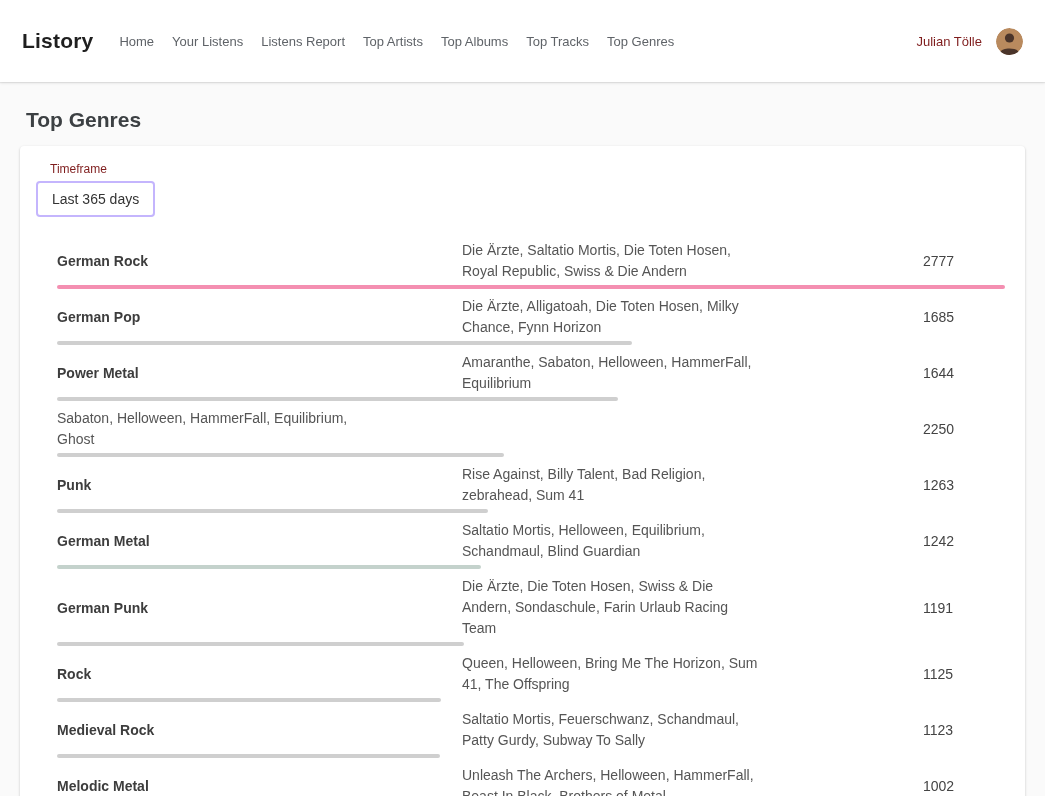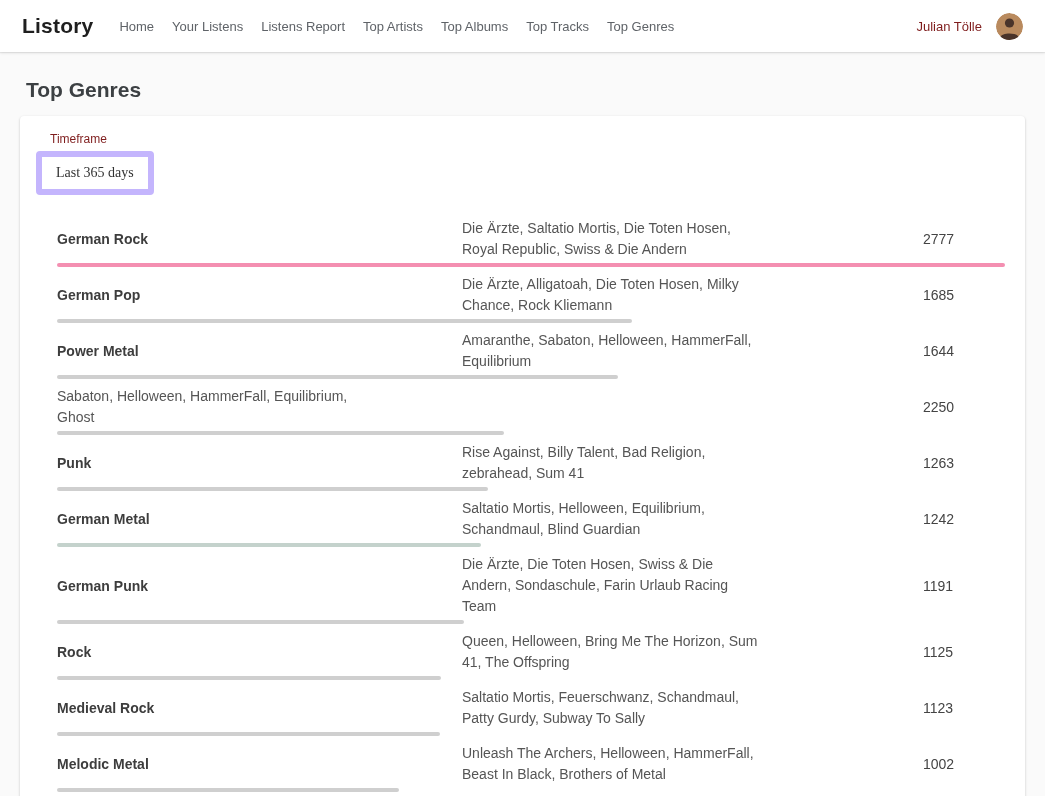--- a/index.html
+++ b/index.html
@@ -5,21 +5,21 @@
   * { box-sizing: border-box; margin: 0; padding: 0; }
   html, body {
     width: 1045px; height: 796px;
     overflow: hidden;
     background: #fafafa;
     font-family: "Liberation Sans", sans-serif;
     color: #3d3d3d;
   }
   
   .appbar {
-    height: 52px;
+    height: 82px;
     background: #ffffff;
     display: flex;
     align-items: center;
     padding: 0 22px;
     box-shadow: 0 1px 3px rgba(0,0,0,0.10), 0 1px 1px rgba(0,0,0,0.06);
     position: relative;
     z-index: 2;
   }
   .brand {
     font-size: 21px;
@@ -70,23 +70,23 @@
   }
   
   .filter-label {
     display: block;
     font-size: 12px;
     color: #7f1d1d;
     margin: 0 0 5px 14px;
   }
   .filter-select {
     background: #fff;
-    border: 6px solid #c4b5fd;
+    border: 2px solid #c4b5fd;
     border-radius: 4px;
-    font-family: Liberation Serif, serif;
+    font-family: Liberation Sans, sans-serif;
     font-size: 14px;
     color: #333;
     padding: 8px 14px;
     cursor: pointer;
     line-height: 16px;
   }
   
   .table { margin-top: 17px; }
   .row {
     position: relative;
@@ -161,21 +161,21 @@
   <div class="row">
     <div class="cell-genre">German Rock</div>
     <div class="cell-artists">Die Ärzte, Saltatio Mortis, Die Toten Hosen, Royal Republic, Swiss &amp; Die Andern</div>
     <div class="cell-spacer"></div>
     <div class="cell-count">2777</div>
     <div class="bar" style="width: 948px; background: rgb(244, 143, 177);"></div>
   </div>
 
   <div class="row">
     <div class="cell-genre">German Pop</div>
-    <div class="cell-artists">Die Ärzte, Alligatoah, Die Toten Hosen, Milky Chance, Rock Kliemann</div>
+    <div class="cell-artists">Die Ärzte, Alligatoah, Die Toten Hosen, Milky Chance, Fynn Horizon</div>
     <div class="cell-spacer"></div>
     <div class="cell-count">1685</div>
     <div class="bar" style="width: 575px; background: rgb(207, 207, 207);"></div>
   </div>
 
   <div class="row">
     <div class="cell-genre">Power Metal</div>
     <div class="cell-artists">Amaranthe, Sabaton, Helloween, HammerFall, Equilibrium</div>
     <div class="cell-spacer"></div>
     <div class="cell-count">1644</div>

